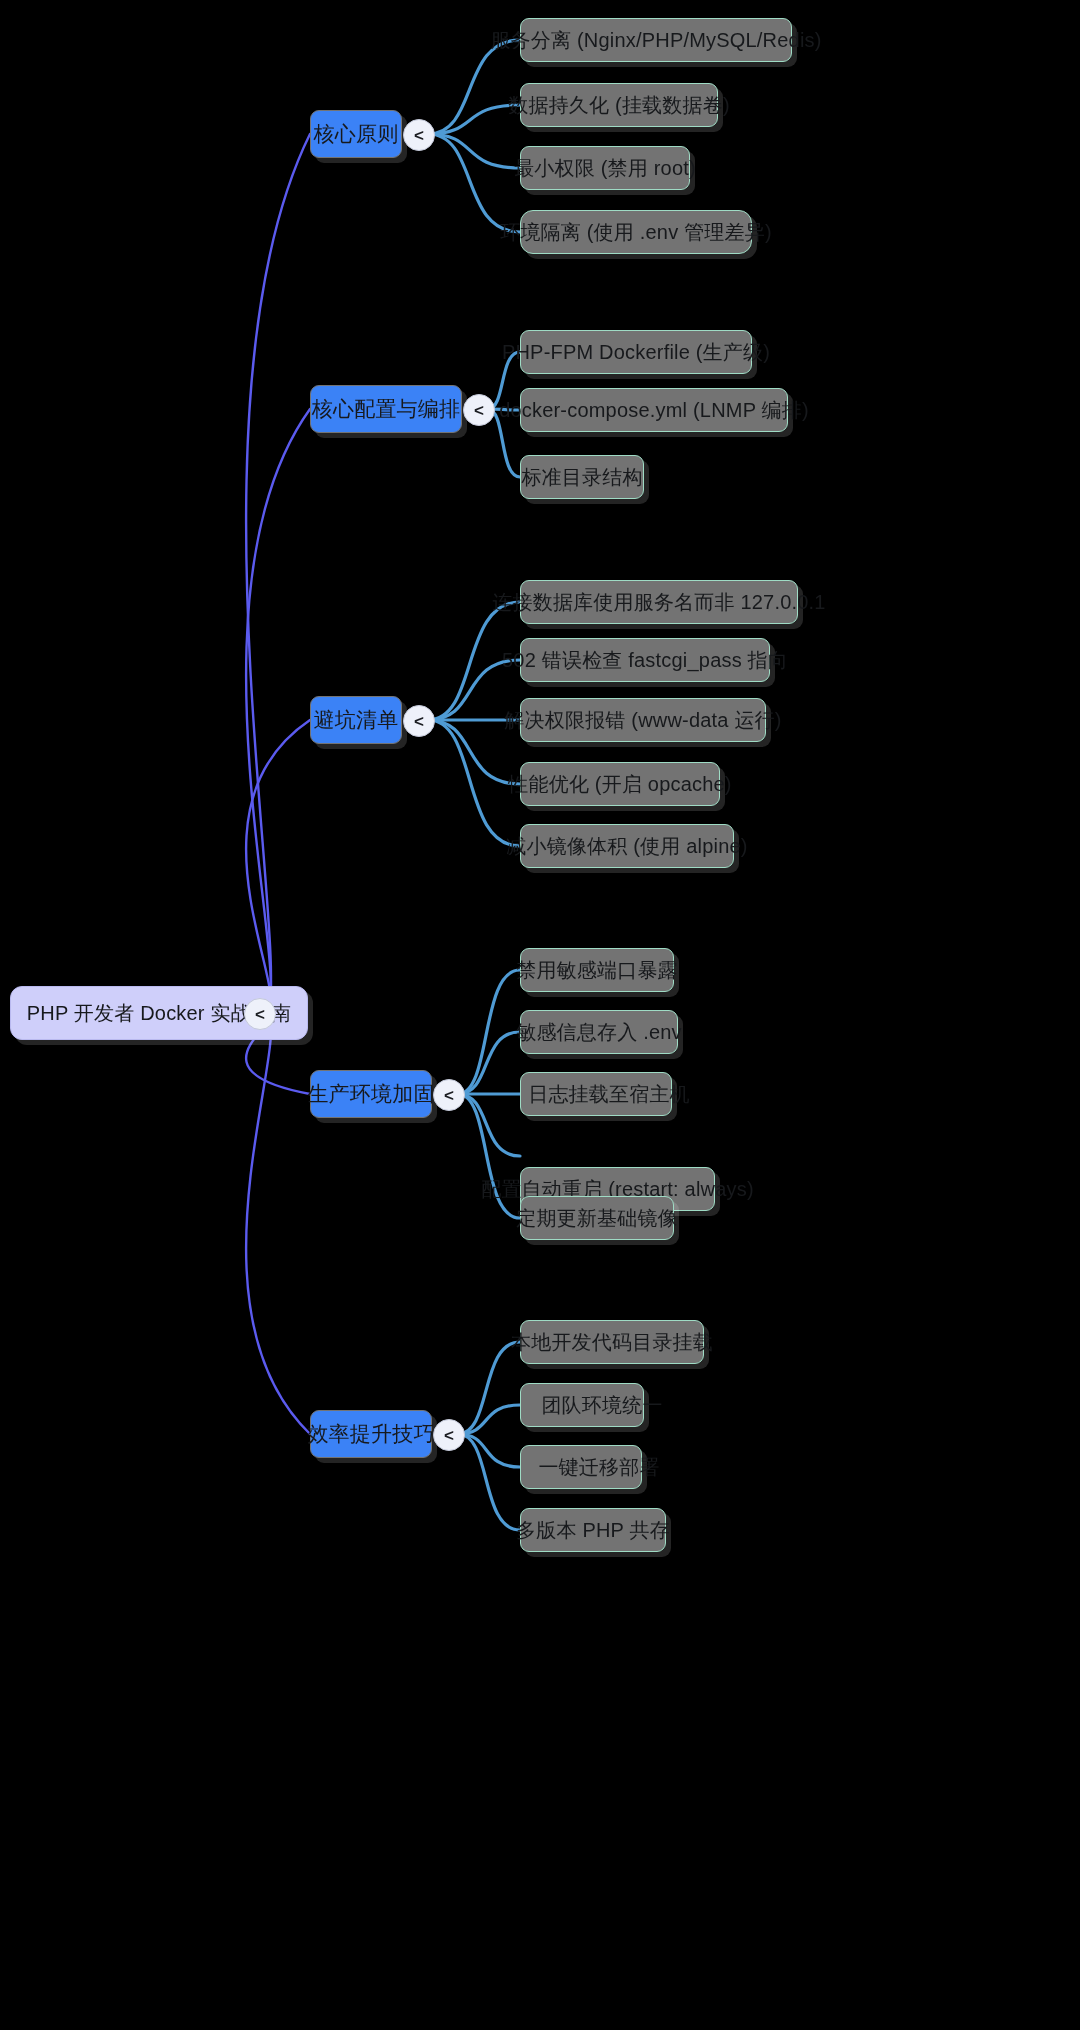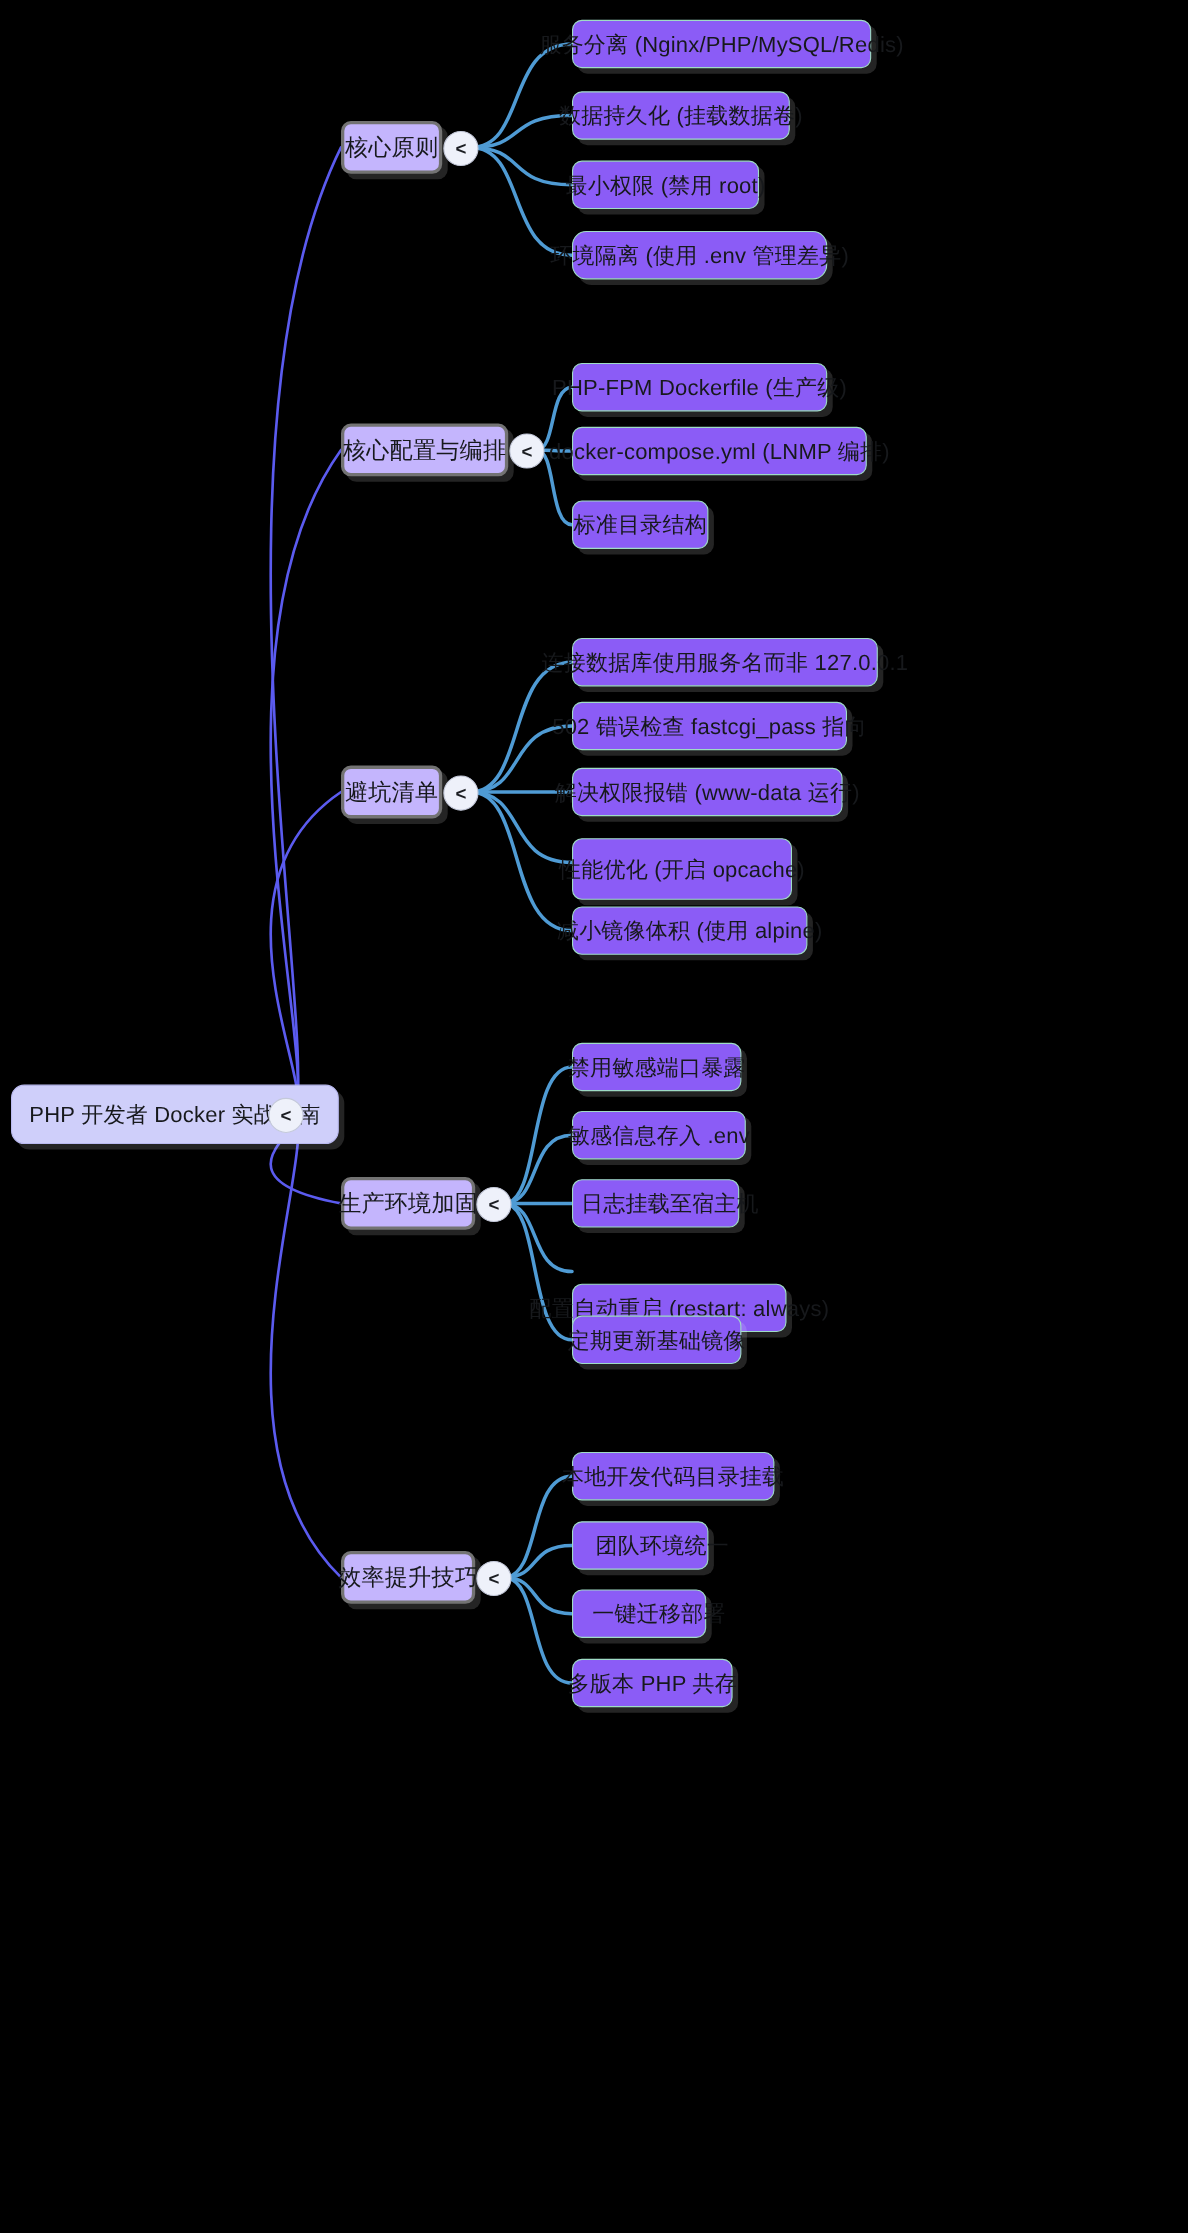--- a/index.html
+++ b/index.html
@@ -21,26 +21,26 @@
     letter-spacing:.2px;
     box-shadow:5px 5px 0 rgba(255,255,255,.14);
   }
   .node.root{
     background:#cfcffa;
     border:1px solid #b9b9ef;
     font-size:20px;
     border-radius:12px;
   }
   .node.lvl1{
-    background:#c4b5fd;
-    border:3px solid #737373;
+    background:#3b82f6;
+    border:1px solid #737373;
     font-size:21px;
   }
   .node.lvl2{
-    background:#8b5cf6;
+    background:#737373;
     border:1px solid #9fdcc5;
     font-size:20px;
   }
 
   .collapse{
     position:absolute;
     width:30px;height:30px;border-radius:50%;
     background:#eef1fa;
     border:1px solid #c4c9da;
     display:flex;align-items:center;justify-content:center;
@@ -92,21 +92,21 @@
     <div class="node lvl1" style="left: 310px; top: 385px; width: 152px; height: 48px;">核心配置与编排</div>
     <div class="collapse" style="left: 463px; top: 394px;">&lt;</div>
     <div class="node lvl2" style="left: 520px; top: 330px; width: 232px; height: 44px;">PHP-FPM Dockerfile (生产级)</div>
     <div class="node lvl2" style="left: 520px; top: 388px; width: 268px; height: 44px;">docker-compose.yml (LNMP 编排)</div>
     <div class="node lvl2" style="left: 520px; top: 455px; width: 124px; height: 44px;">标准目录结构</div>
     <div class="node lvl1" style="left: 310px; top: 696px; width: 92px; height: 48px;">避坑清单</div>
     <div class="collapse" style="left: 403px; top: 705px;">&lt;</div>
     <div class="node lvl2" style="left: 520px; top: 580px; width: 278px; height: 44px;">连接数据库使用服务名而非 127.0.0.1</div>
     <div class="node lvl2" style="left: 520px; top: 638px; width: 250px; height: 44px;">502 错误检查 fastcgi_pass 指向</div>
     <div class="node lvl2" style="left: 520px; top: 698px; width: 246px; height: 44px;">解决权限报错 (www-data 运行)</div>
-    <div class="node lvl2" style="left: 520px; top: 762px; width: 200px; height: 56px;">性能优化 (开启 opcache)</div>
+    <div class="node lvl2" style="left: 520px; top: 762px; width: 200px; height: 44px;">性能优化 (开启 opcache)</div>
     <div class="node lvl2" style="left: 520px; top: 824px; width: 214px; height: 44px;">减小镜像体积 (使用 alpine)</div>
     <div class="node lvl1" style="left: 310px; top: 1070px; width: 122px; height: 48px;">生产环境加固</div>
     <div class="collapse" style="left: 433px; top: 1079px;">&lt;</div>
     <div class="node lvl2" style="left: 520px; top: 948px; width: 154px; height: 44px;">禁用敏感端口暴露</div>
     <div class="node lvl2" style="left: 520px; top: 1010px; width: 158px; height: 44px;">敏感信息存入 .env</div>
     <div class="node lvl2" style="left: 520px; top: 1072px; width: 152px; height: 44px; padding-left: 26px;">日志挂载至宿主机</div>
     <div class="node lvl2" style="left: 520px; top: 1134px; width: 195px; height: 44px; margin-top: 33px;">配置自动重启 (restart: always)</div>
     <div class="node lvl2" style="left: 520px; top: 1196px; width: 154px; height: 44px;">定期更新基础镜像</div>
     <div class="node lvl1" style="left: 310px; top: 1410px; width: 122px; height: 48px;">效率提升技巧</div>
     <div class="collapse" style="left: 433px; top: 1419px;">&lt;</div>

